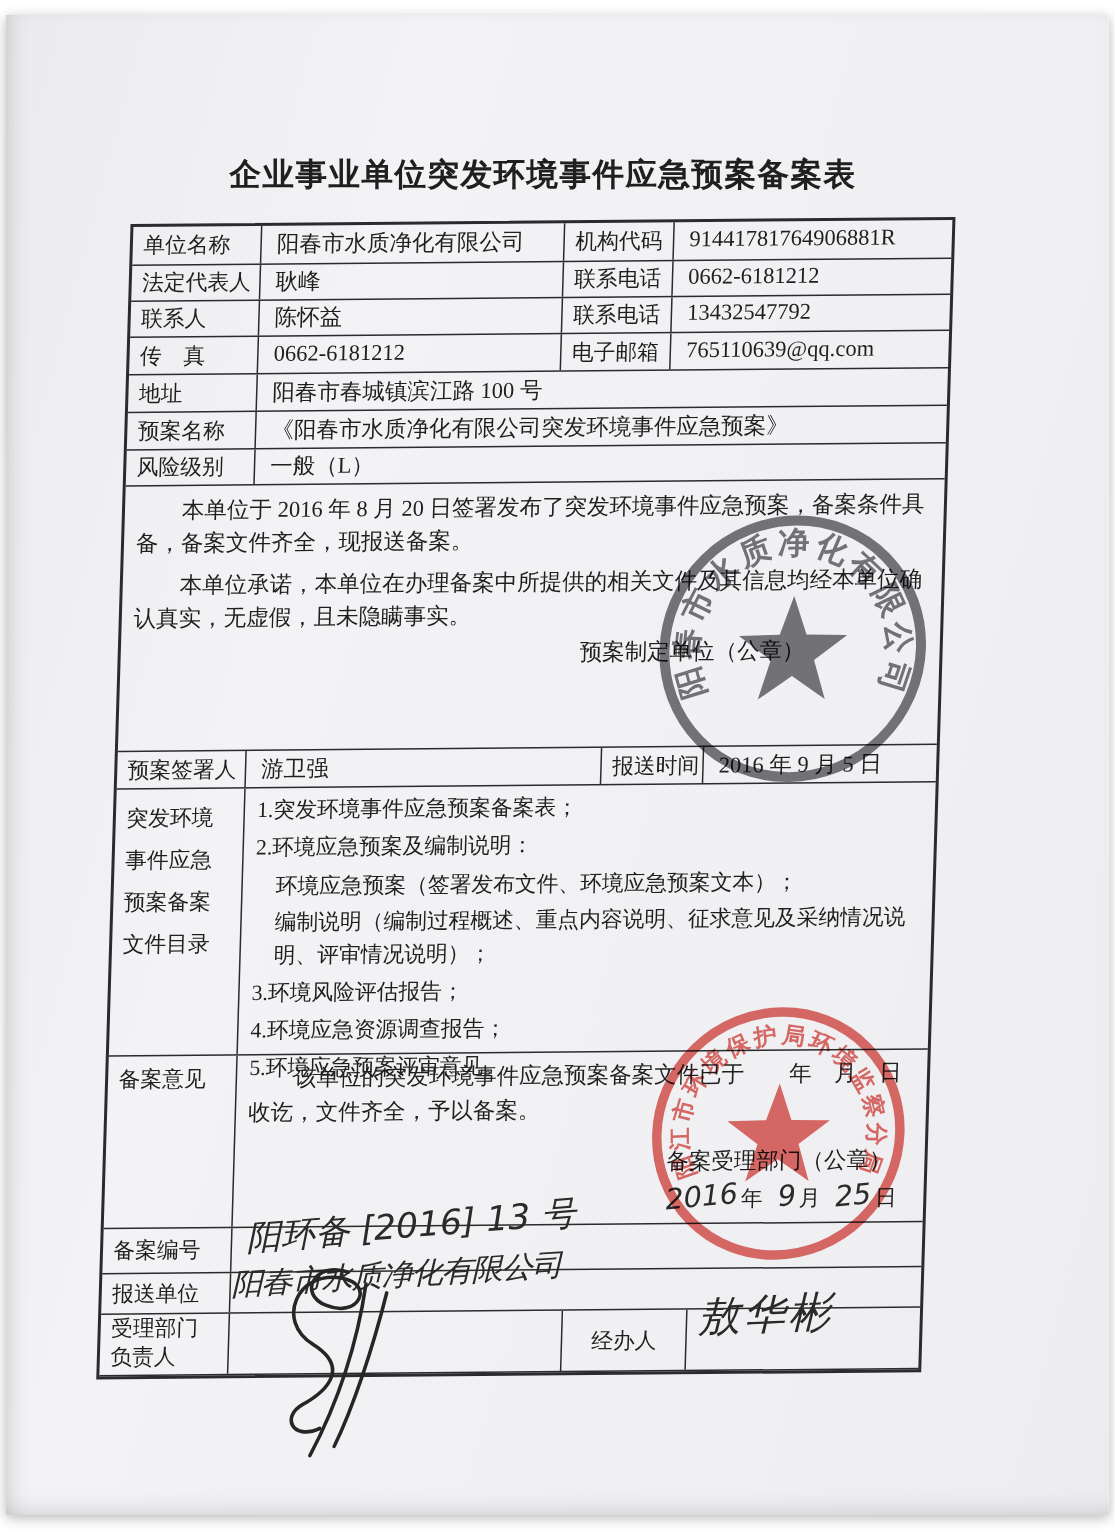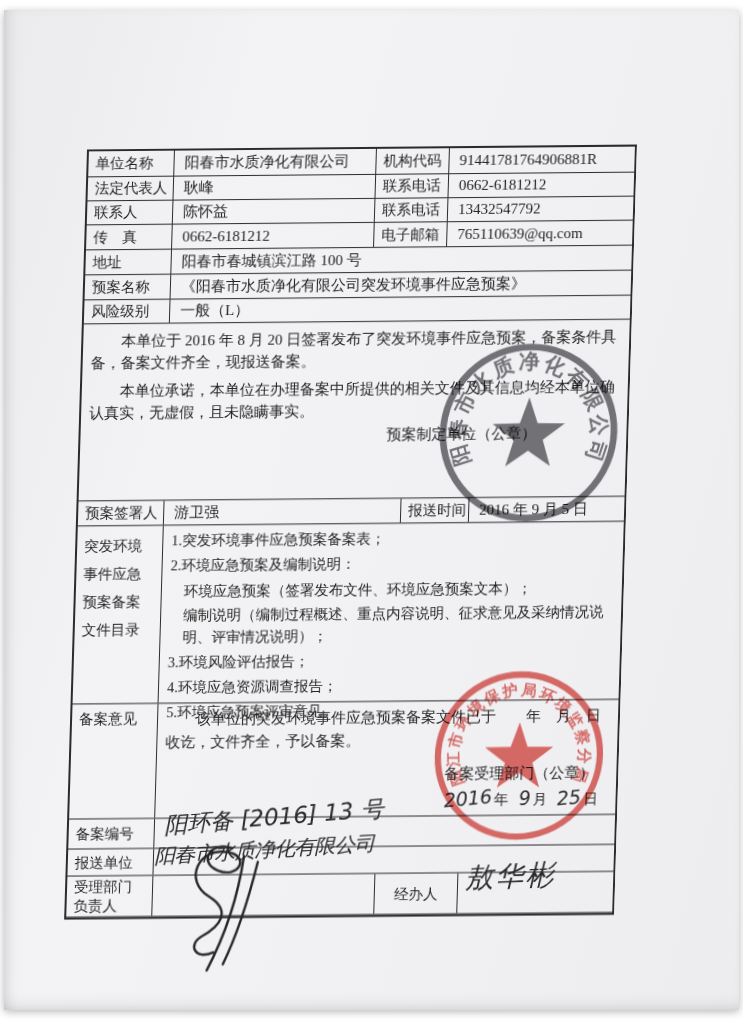--- a/index.html
+++ b/index.html
@@ -83,20 +83,21 @@
   .stamp-dark .ring-text{font-size:22px;letter-spacing:3px;}
   .stamp-red .ring-text{font-size:17px;letter-spacing:2.5px;}
   .scribble{position:absolute;left:102px;top:688px;width:120px;height:135px;z-index:5;}
   .scribble path{fill:none;stroke:#262626;stroke-width:2.4;stroke-linecap:round;}
 </style>
 </head>
 <body>
 
 <div class="paper">
 
+  <h1 class="title">企业事业单位突发环境事件应急预案备案表</h1>
 
   <div class="tbl">
 
     <div class="row r1">
       <div class="cell lab">单位名称</div>
       <div class="cell val cA2">阳春市水质净化有限公司</div>
       <div class="cell cA3">机构代码</div>
       <div class="cell val cA4">91441781764906881R</div>
     </div>
     <div class="row r2">

